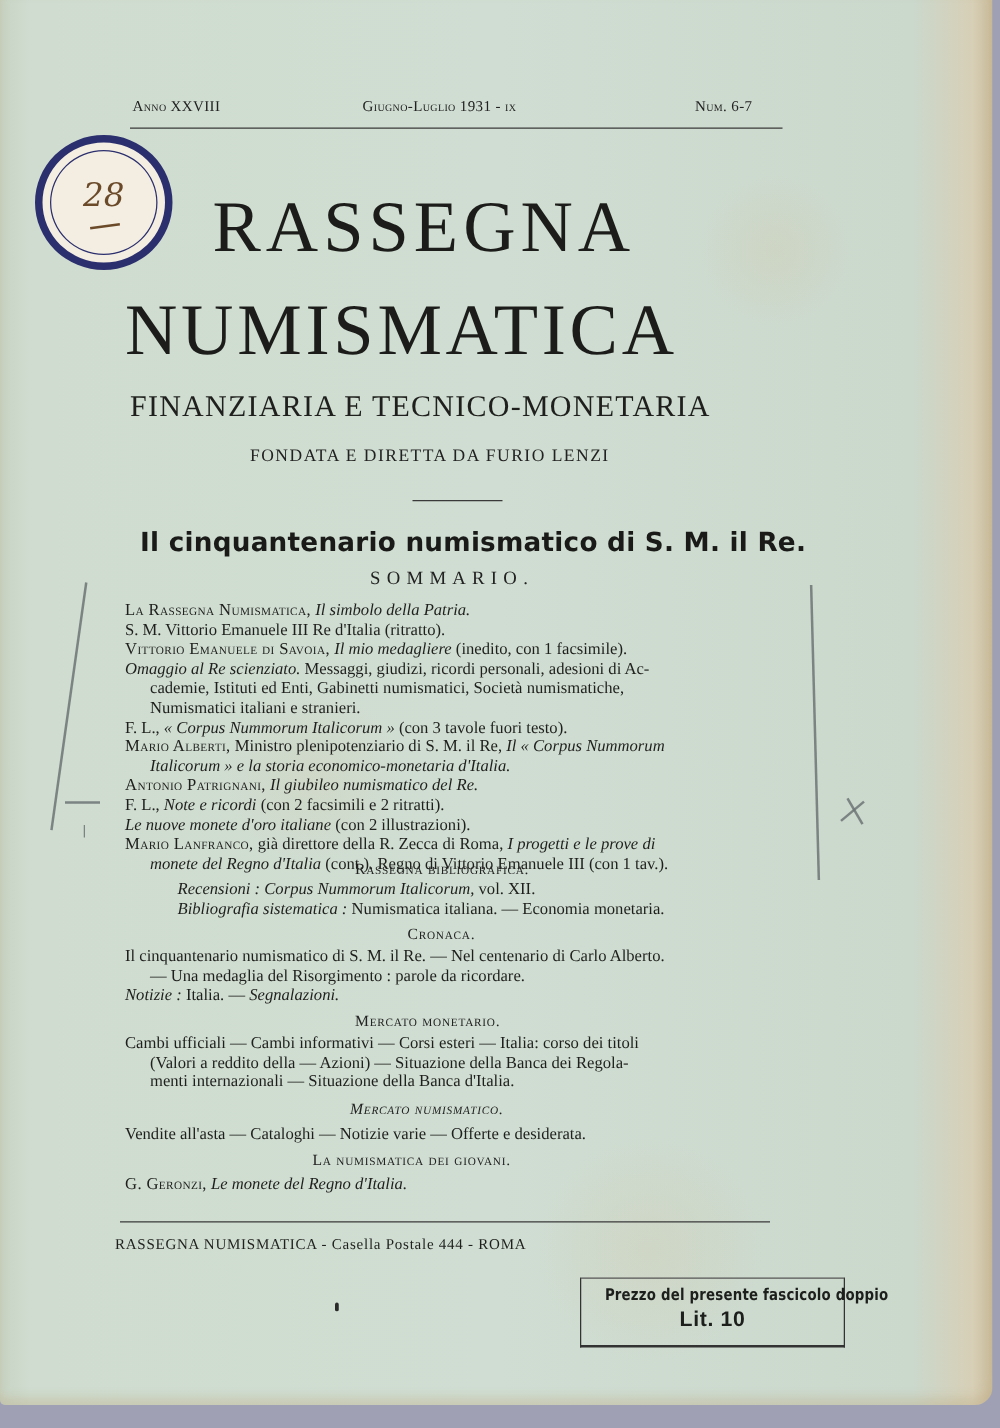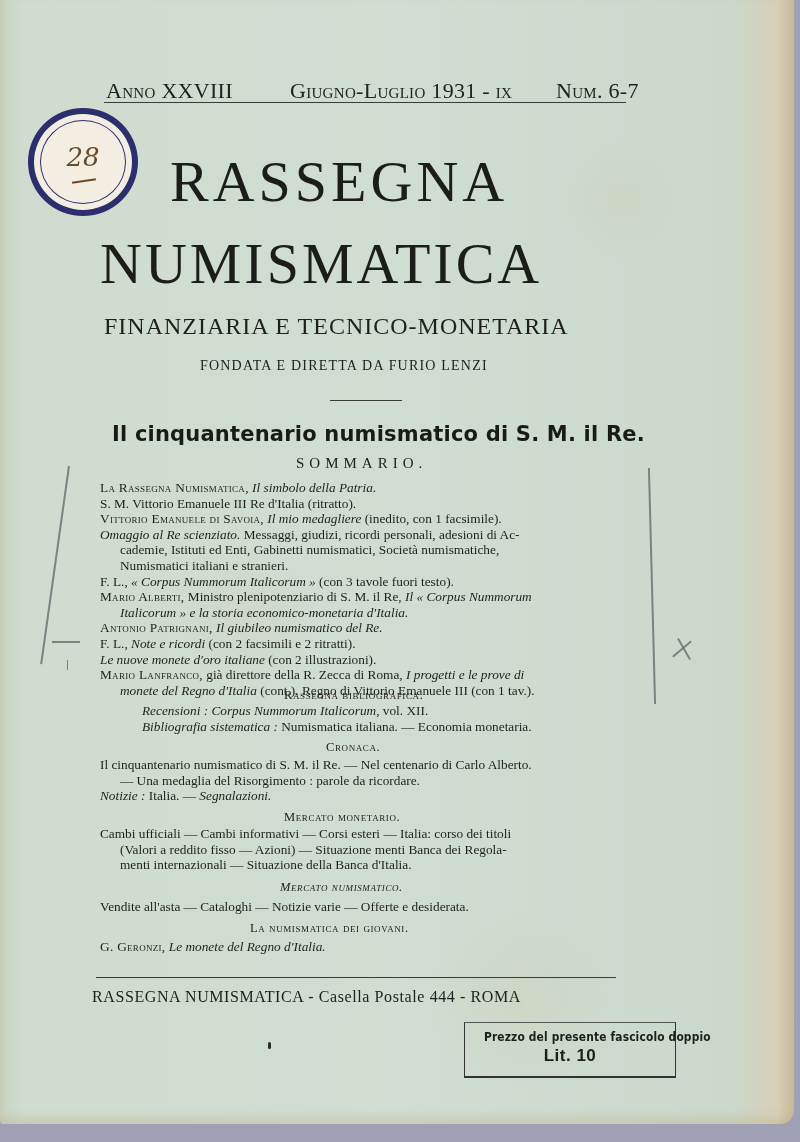--- a/index.html
+++ b/index.html
@@ -17,21 +17,21 @@
       radial-gradient(circle at 520px 1000px, rgba(210,190,150,0.18) 0, rgba(210,190,150,0) 90px),
       linear-gradient(90deg, #c8d4c4 0, #cfdccf 3%, #d0ddd2 50%, #cbd8cc 92%, #d7cfb6 98%, #c9bb9a 100%);
     border-bottom-right-radius: 14px;
     border-bottom-left-radius: 4px;
     box-shadow: inset 0 -6px 8px rgba(190,170,130,0.35);
   }
   .abs { position: absolute; }
   .smallcaps { font-variant: small-caps; }
 
   
-  .hdr { top: 78px; font-size: 22px; letter-spacing: 0.3px; color: #222; }
+  .hdr { top: 78px; font-size: 12px; letter-spacing: 0.3px; color: #222; }
   .hdr-left { left: 106px; }
   .hdr-center { left: 290px; }
   .hdr-right { left: 556px; }
   .rule { height: 1px; background: #3a3a3a; }
   .rule-top { left: 104px; top: 102px; width: 522px; }
 
   
   .stamp {
     left: 28px; top: 108px; width: 110px; height: 108px; border-radius: 50%;
     background: #f3eee1;
@@ -71,21 +71,21 @@
   .toc .cont { padding-left: 20px; }
   .toc .sc { font-variant: small-caps; letter-spacing: 0.3px; }
   .toc i { font-style: italic; }
   .sect { position: absolute; font-size: 12.5px; letter-spacing: 0.6px; font-variant: small-caps; color: #222; }
 
   
   .pencil { position: absolute; background: #6d7475; opacity: 0.85; }
 
   
   .rule-bottom { left: 96px; top: 977px; width: 520px; }
-  .footer { left: 92px; top: 988px; font-size: 16px; letter-spacing: 0.6px; color: #1f201d; }
+  .footer { left: 92px; top: 988px; font-size: 12px; letter-spacing: 0.6px; color: #1f201d; }
   .pricebox {
     left: 464px; top: 1022px; width: 212px; height: 56px;
     border-left: 1px solid #333; border-right: 1px solid #333; border-top: 1px solid #555; border-bottom: 2px solid #333;
     box-sizing: border-box; text-align: center;
   }
   .price-label { margin-top: 6px; font-family: "DejaVu Sans", sans-serif; font-weight: bold; font-size: 13px; transform: scaleX(0.82); letter-spacing: 0.2px; white-space: nowrap; }
   .price-value { margin-top: 2px; font-family: Liberation Sans, sans-serif; font-weight: bold; font-size: 17px; letter-spacing: 0.5px; }
   .dot { left: 268px; top: 1042px; width: 3px; height: 7px; background: #2a2a2a; border-radius: 2px; }
 </style>
 </head>
@@ -140,21 +140,21 @@
   <div class="sect" style="left:326px; top:740px;">Cronaca.</div>
   <div class="abs toc" style="top:757px;">
     <div class="item">Il cinquantenario numismatico di S. M. il Re. — Nel centenario di Carlo Alberto.</div>
     <div class="item cont">— Una medaglia del Risorgimento : parole da ricordare.</div>
     <div class="item"><i>Notizie :</i> <span>Italia. —</span> <i>Segnalazioni.</i></div>
   </div>
 
   <div class="sect" style="left:284px; top:810px;">Mercato monetario.</div>
   <div class="abs toc" style="top:826px;">
     <div class="item">Cambi ufficiali — Cambi informativi — Corsi esteri — Italia: corso dei titoli</div>
-    <div class="item cont">(Valori a reddito fisso — Azioni) — Situazione menti Banca dei Regola-</div>
+    <div class="item cont">(Valori a reddito della — Azioni) — Situazione della Banca dei Regola-</div>
     <div class="item cont">menti internazionali — Situazione della Banca d'Italia.</div>
   </div>
 
   <div class="sect" style="left:280px; top:880px;font-style:italic;">Mercato numismatico.</div>
   <div class="abs toc" style="top:899px;">
     <div class="item">Vendite all'asta — Cataloghi — Notizie varie — Offerte e desiderata.</div>
   </div>
 
   <div class="sect" style="left:250px; top:921px;">La numismatica dei giovani.</div>
   <div class="abs toc" style="top:939px;">

